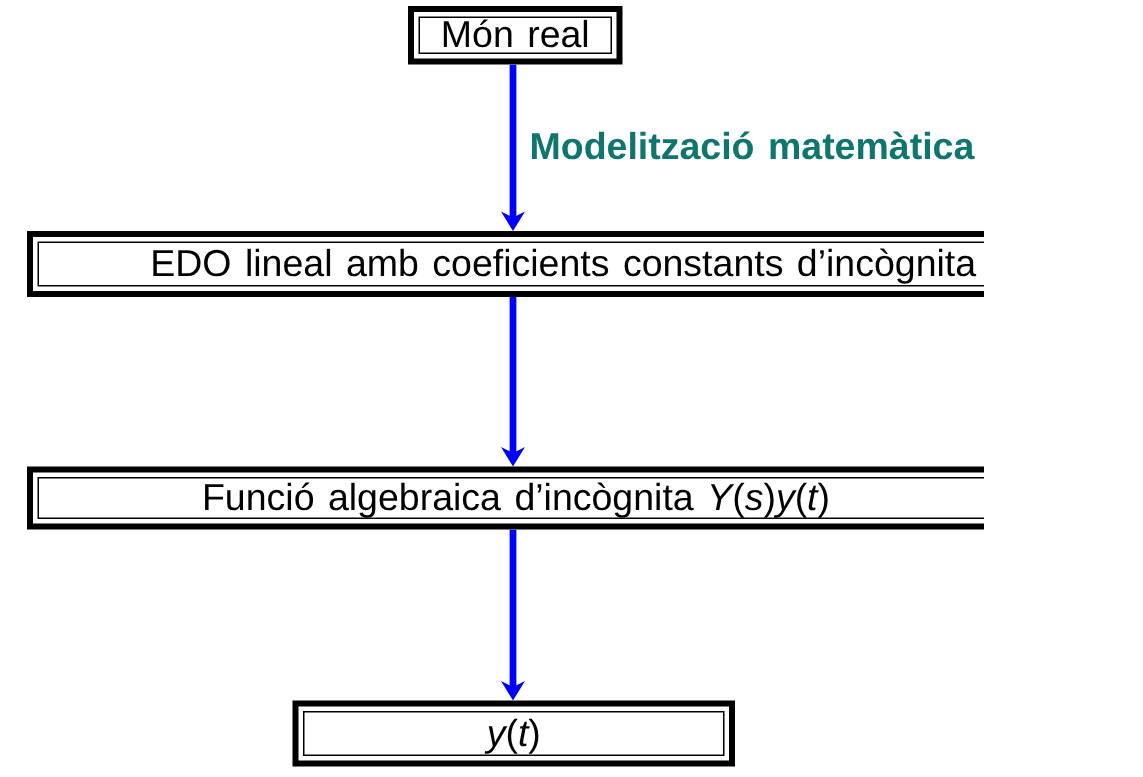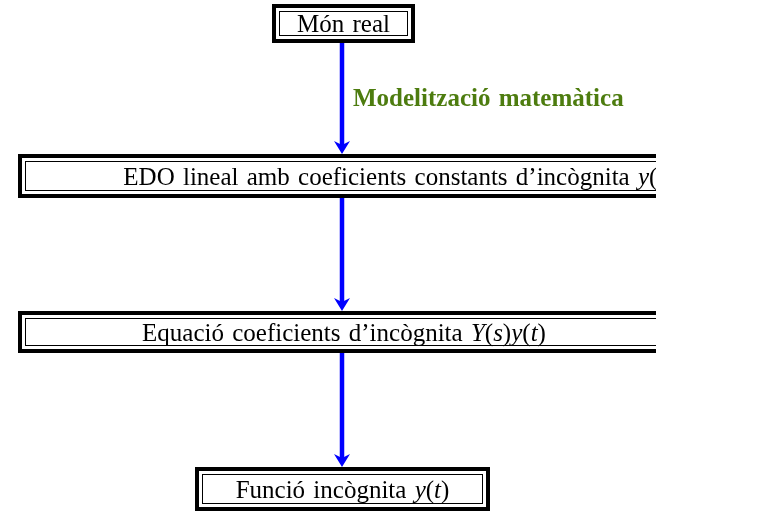--- a/index.html
+++ b/index.html
@@ -1,32 +1,32 @@
 <!DOCTYPE html>
 <html><head>
 <meta charset="utf-8">
 <style>
   html,body{margin:0;padding:0;background:#ffffff;}
   .stage{
     position:relative;width:656px;height:518px;background:#ffffff;
-    font-family:Liberation Serif, serif;overflow:hidden;
+    font-family:Liberation Sans, sans-serif;overflow:hidden;
   }
   .box{
     position:absolute;box-sizing:border-box;background:#ffffff;
     border:4px solid #000000;padding:3px;display:flex;
   }
   .box-inner{
     flex:1;border:1px solid #000000;display:flex;align-items:center;
     justify-content:center;font-size:25px;color:#000000;
     white-space:pre;line-height:1;word-spacing:2px;
   }
   .mi{font-style:italic;}
   .arrow{position:absolute;display:block;}
   .arrow-label{
-    position:absolute;color:#4d7c0f;font-weight:bold;font-size:25px;
+    position:absolute;color:#0f766e;font-weight:bold;font-size:25px;
     line-height:30px;white-space:nowrap;word-spacing:2px;
   }
 </style>
 </head>
 <body>
 
 <div class="stage">
 
   <div class="box" style="left:272px;top:4px;width:143px;height:39px">
     <div class="box-inner">
@@ -46,28 +46,28 @@
     </div>
   </div>
 
   <svg class="arrow" style="left:334px;top:198px" width="16" height="113">
     <line x1="8" y1="0" x2="8" y2="106" stroke-width="4.5" stroke="#0000ff"></line>
     <polygon points="8,113 0,100 8,104 16,100" fill="#0000ff"></polygon>
   </svg>
 
   <div class="box" style="left:18px;top:311px;width:652px;height:42px">
     <div class="box-inner">
-      <span>Equació coeficients d’incògnita </span><span class="mi">Y</span><span>(</span><span class="mi">s</span><span>)</span><span class="mi">y</span><span>(</span><span class="mi">t</span><span>)</span>
+      <span>Funció algebraica d’incògnita </span><span class="mi">Y</span><span>(</span><span class="mi">s</span><span>)</span><span class="mi">y</span><span>(</span><span class="mi">t</span><span>)</span>
     </div>
   </div>
 
   <svg class="arrow" style="left:334px;top:353px" width="16" height="114">
     <line x1="8" y1="0" x2="8" y2="107" stroke-width="4.5" stroke="#0000ff"></line>
     <polygon points="8,114 0,101 8,105 16,101" fill="#0000ff"></polygon>
   </svg>
 
   <div class="box" style="left:195px;top:467px;width:295px;height:44px">
     <div class="box-inner">
-      <span>Funció incògnita </span><span class="mi">y</span><span>(</span><span class="mi">t</span><span>)</span>
+      <span class="mi">y</span><span>(</span><span class="mi">t</span><span>)</span>
     </div>
   </div>
 
 </div>
 
 </body></html>

